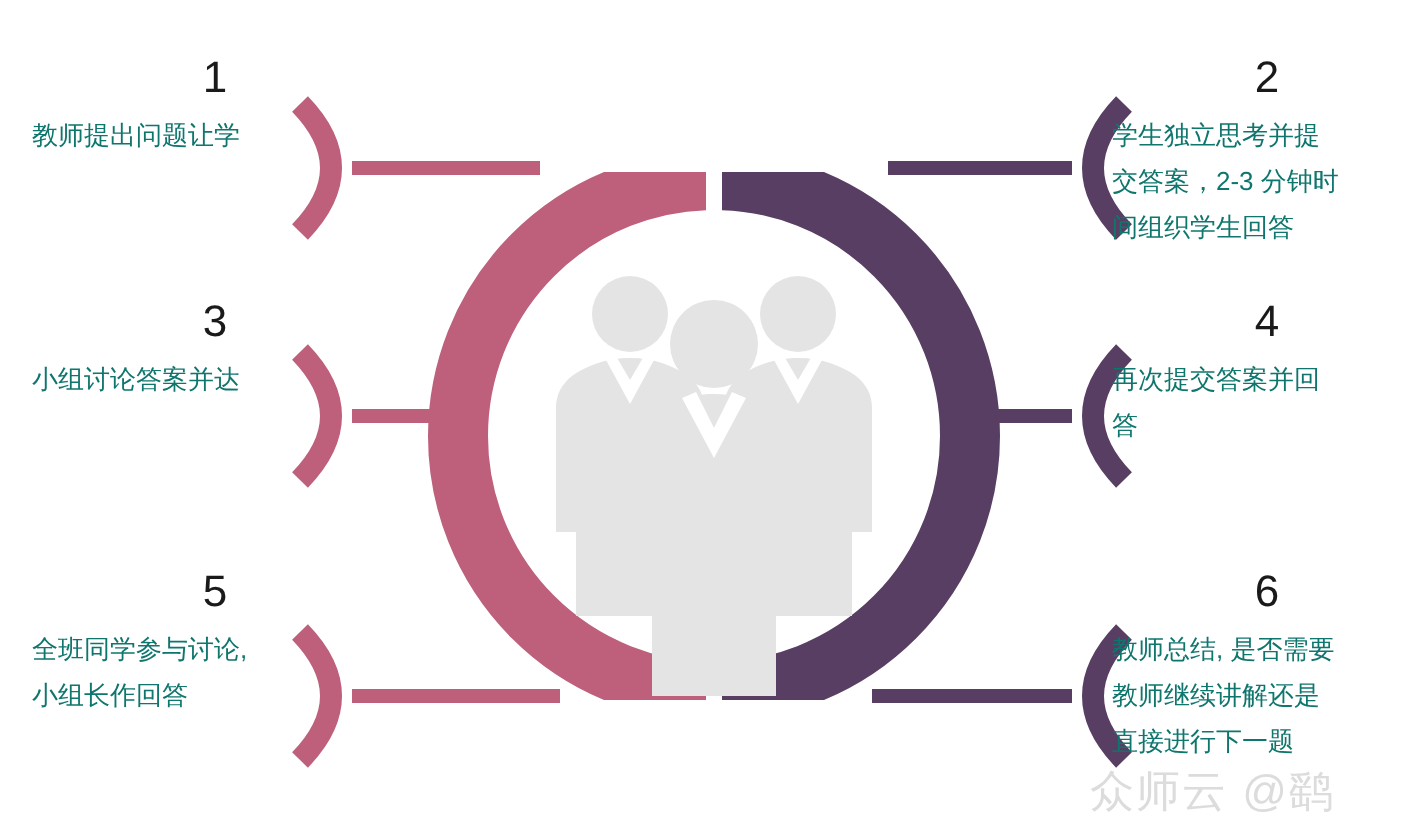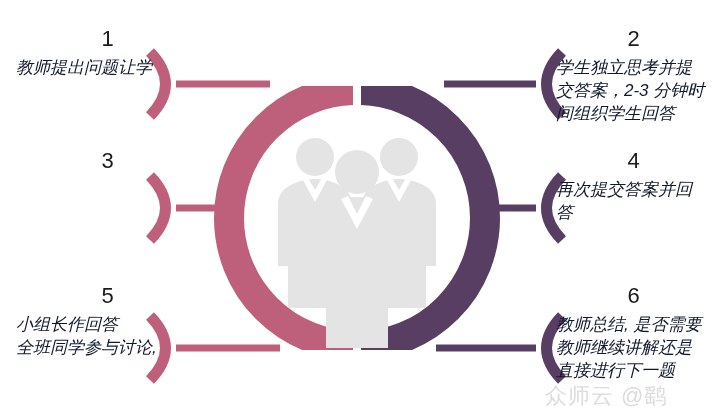--- a/index.html
+++ b/index.html
@@ -32,25 +32,24 @@
     color: #1a1a1a;
     font-weight: 400;
     text-align: center;
     width: 155px;
     margin: 0 0 4px 0;
   }
   .step.left  .step-num { margin-left: 14px; }
   .step.right .step-num { margin-left: 0px; }
 
   .step-text {
-    font-size: 17px;
+    font-size: 13px;
     line-height: 23px;
-    color: #0f172a;
+    color: #0f766e;
     letter-spacing: 0px;
-    font-style: italic;
   }
 
   
   #art {
     position: absolute;
     left: 0;
     top: 0;
     width: 713px;
     height: 416px;
   }
@@ -169,36 +168,37 @@
     <div class="step-text">
       <div>学生独立思考并提</div>
       <div>交答案，2-3 分钟时</div>
       <div>间组织学生回答</div>
     </div>
   </div>
 
   <div class="step left" style="top:148px;">
     <div class="step-num">3</div>
     <div class="step-text">
+      <div>小组讨论答案并达</div>
     </div>
   </div>
 
   <div class="step right" style="top:148px;">
     <div class="step-num">4</div>
     <div class="step-text">
       <div>再次提交答案并回</div>
       <div>答</div>
     </div>
   </div>
 
   <div class="step left" style="top:283px;">
     <div class="step-num">5</div>
     <div class="step-text">
+      <div>全班同学参与讨论,</div>
       <div>小组长作回答</div>
-      <div>全班同学参与讨论,</div>
     </div>
   </div>
 
   <div class="step right" style="top:283px;">
     <div class="step-num">6</div>
     <div class="step-text">
       <div>教师总结, 是否需要</div>
       <div>教师继续讲解还是</div>
       <div>直接进行下一题</div>
     </div>

